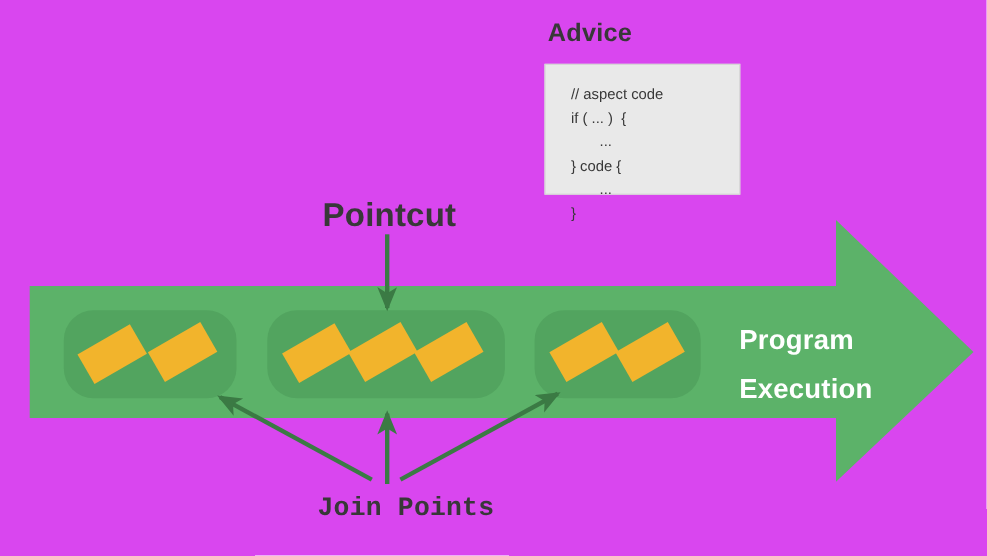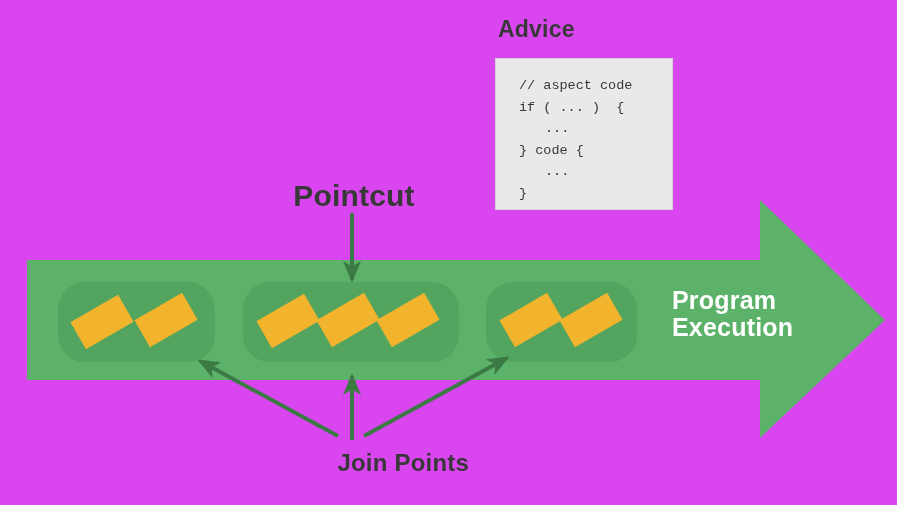--- a/index.html
+++ b/index.html
@@ -45,42 +45,42 @@
     left: 254px;
     top: 179px;
     width: 200px;
     text-align: center;
     font-size: 30px;
   }
   .join-points-label {
     left: 269px;
     top: 449px;
     width: 200px;
-    text-align: right;
+    text-align: center;
     font-size: 24px;
+    font-family: Liberation Mono, monospace;
   }
   .program-execution-label {
     left: 672px;
     top: 287px;
     width: 150px;
     font-size: 25px;
-    line-height: 27px;
+    line-height: 45px;
     color: var(--text-white, #ffffff);
   }
   .code-box {
     position: absolute;
     left: 495px;
     top: 58px;
     width: 178px;
-    height: 152px;
+    height: 119px;
     background: var(--code-bg, #e9e9e9);
     border: 1px solid var(--code-border, #d4d4d4);
     box-sizing: border-box;
     padding: 16px 8px 0 23px;
-    font-family: Liberation Mono, monospace;
   }
   .code-line {
     font-size: 13.5px;
     line-height: 21.5px;
     color: var(--text-dark, #383838);
     white-space: pre;
   }
   .code-line.indent { padding-left: 26px; }
 </style>
 </head>

